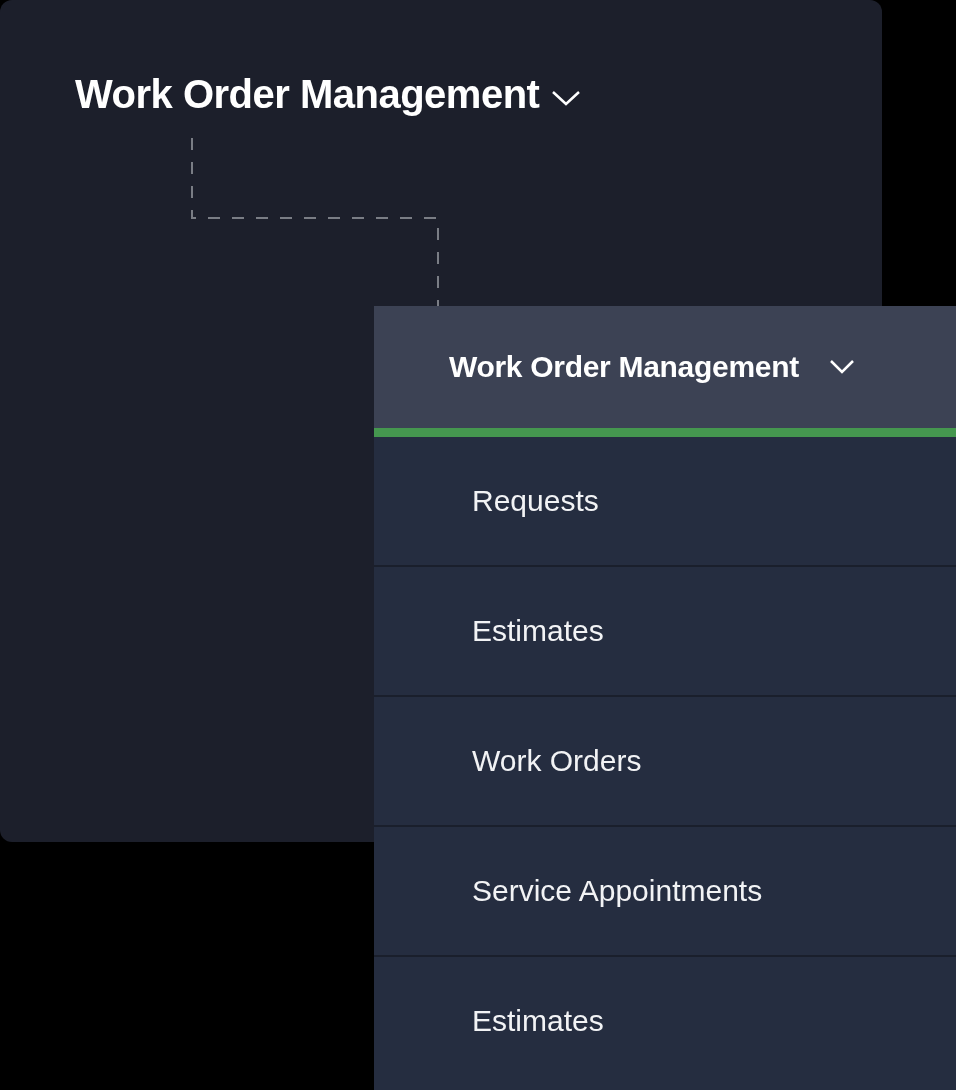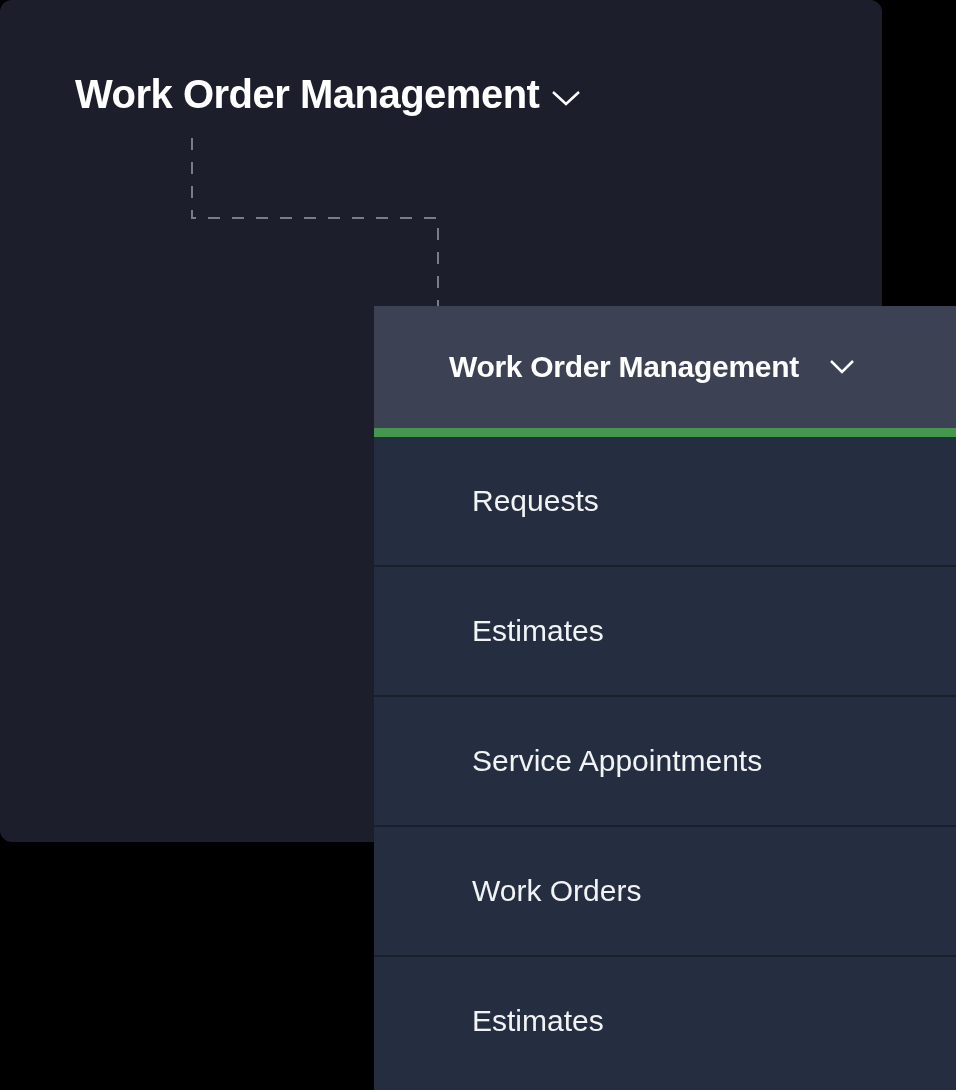--- a/index.html
+++ b/index.html
@@ -63,21 +63,21 @@
     </svg>
   </div>
   <div class="accent-bar"></div>
   <div class="menu-item">
     <span>Requests</span>
   </div>
   <div class="menu-item">
     <span>Estimates</span>
   </div>
   <div class="menu-item">
-    <span>Service Appointments</span>
+    <span>Work Orders</span>
   </div>
   <div class="menu-item">
-    <span>Work Orders</span>
+    <span>Service Appointments</span>
   </div>
   <div class="menu-item">
     <span>Estimates</span>
   </div>
 </div>
 
 </body></html>

